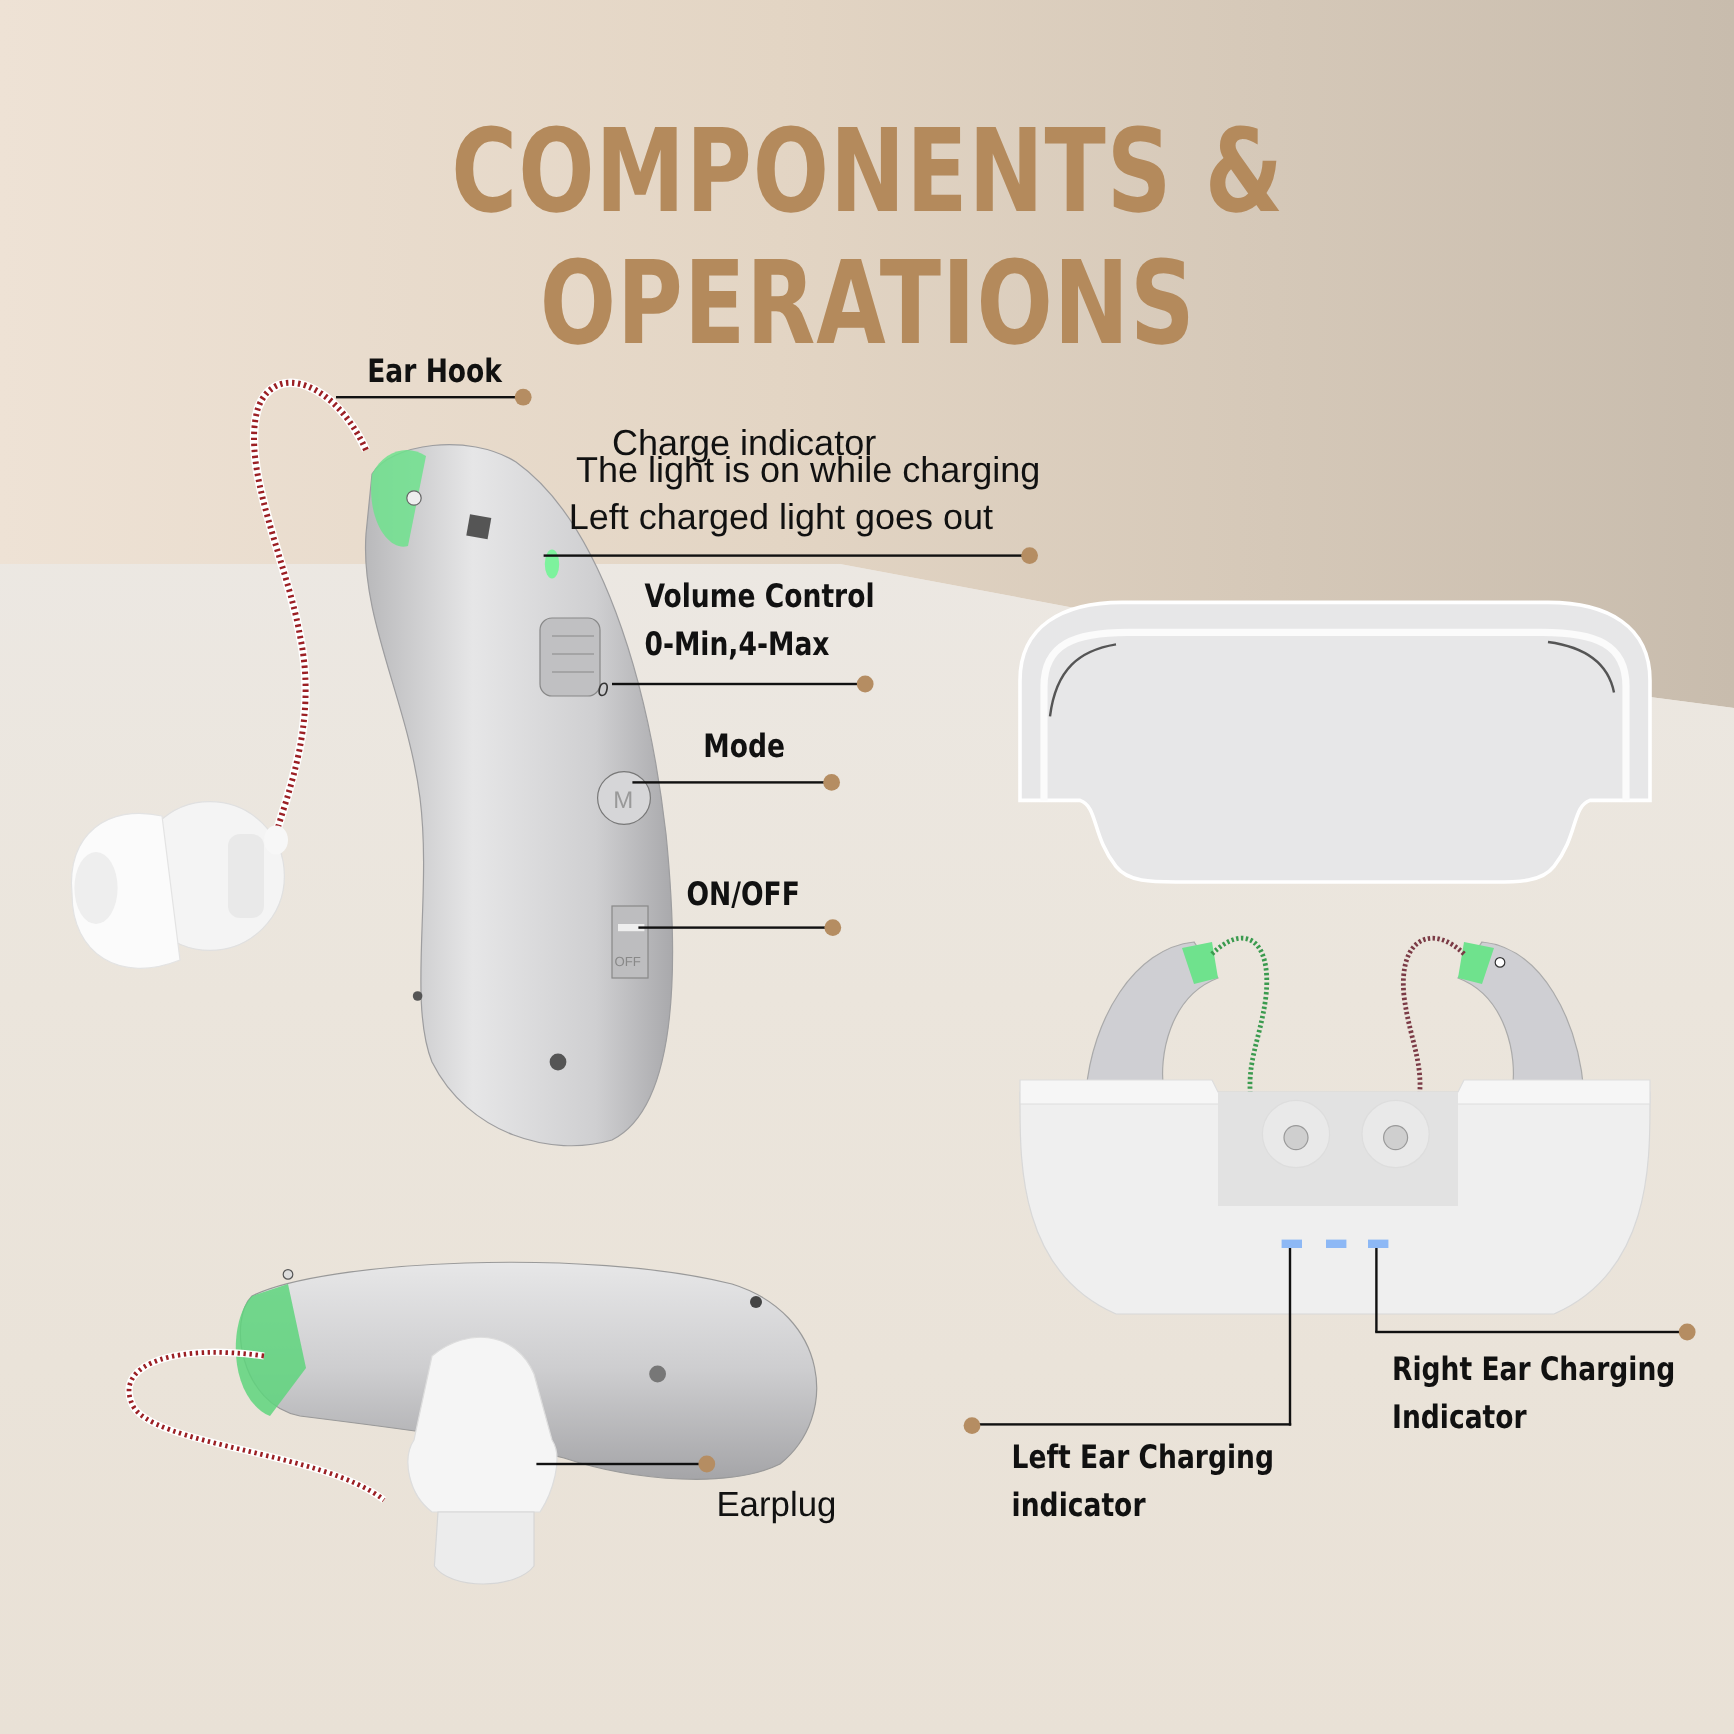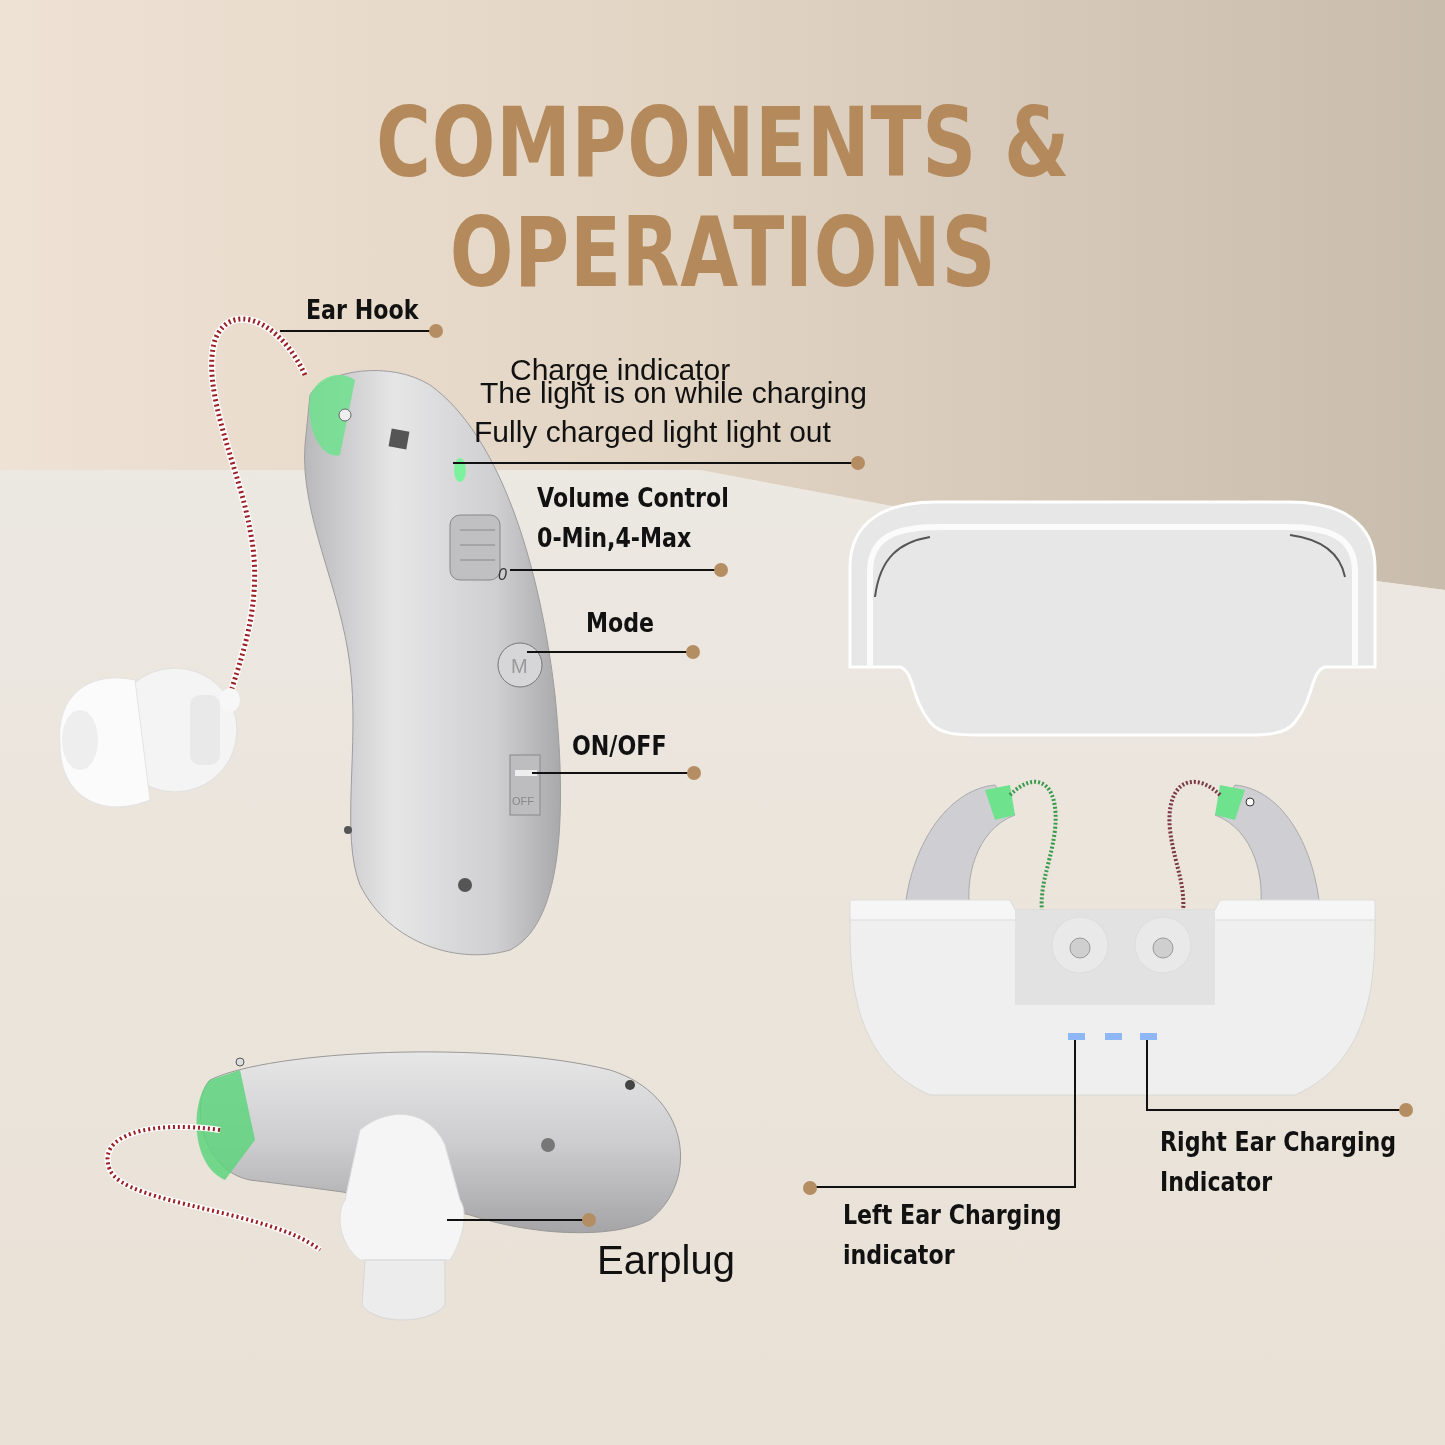--- a/index.html
+++ b/index.html
@@ -32,21 +32,21 @@
       position: absolute; color: #111; white-space: nowrap;
     }
     .label.cond {
       font-family: "DejaVu Sans", sans-serif; font-weight: bold;
       font-size: 27px; transform: scaleX(0.82); transform-origin: 0 0;
       line-height: 40px;
     }
     .label.plain {
       font-family: "Liberation Sans", sans-serif; font-size: 30px; line-height: 39px;
     }
-    .label.big { font-family: "Liberation Sans", sans-serif; font-size: 40px; }
+    .label.big { font-family: "Liberation Sans", sans-serif; font-size: 29px; }
 
     .line { position: absolute; background: #111; }
     .dot {
       position: absolute; width: 14px; height: 14px; border-radius: 50%;
       background: #b58d62;
     }
 
     
     .device-main {
       position: absolute; left: 300px; top: 365px; width: 265px; height: 590px;
@@ -164,21 +164,21 @@
     <path d="M275 220 L 272 265 C 285 285, 340 285, 355 265 L 355 220 Z" fill="#ececec" stroke="#d6d6d6"></path>
   </g>
 </svg>
 
 <div class="label cond" style="left:306px; top:290px;">Ear Hook</div>
 <div class="line" style="left:280px; top:330px; width:152px; height:2px;"></div>
 <div class="dot" style="left:429px; top:324px;"></div>
 
 <div class="label plain" style="left:474px; top:350px;margin-left:36px;">Charge indicator</div>
 <div class="label plain" style="left:480px; top:373px;">The light is on while charging</div>
-<div class="label plain" style="left:474px; top:412px;">Fully charged light light out</div>
+<div class="label plain" style="left:474px; top:412px;">Left charged light goes out</div>
 <div class="line" style="left:453px; top:462px; width:400px; height:2px;"></div>
 <div class="dot" style="left:851px; top:456px;"></div>
 
 <div class="label cond" style="left:537px; top:478px;">Volume Control</div>
 <div class="label cond" style="left:537px; top:518px;">0-Min,4-Max</div>
 <div class="line" style="left:510px; top:569px; width:205px; height:2px;"></div>
 <div class="dot" style="left:714px; top:563px;"></div>
 
 <div class="label cond" style="left:586px; top:603px;">Mode</div>
 <div class="line" style="left:527px; top:651px; width:160px; height:2px;"></div>

